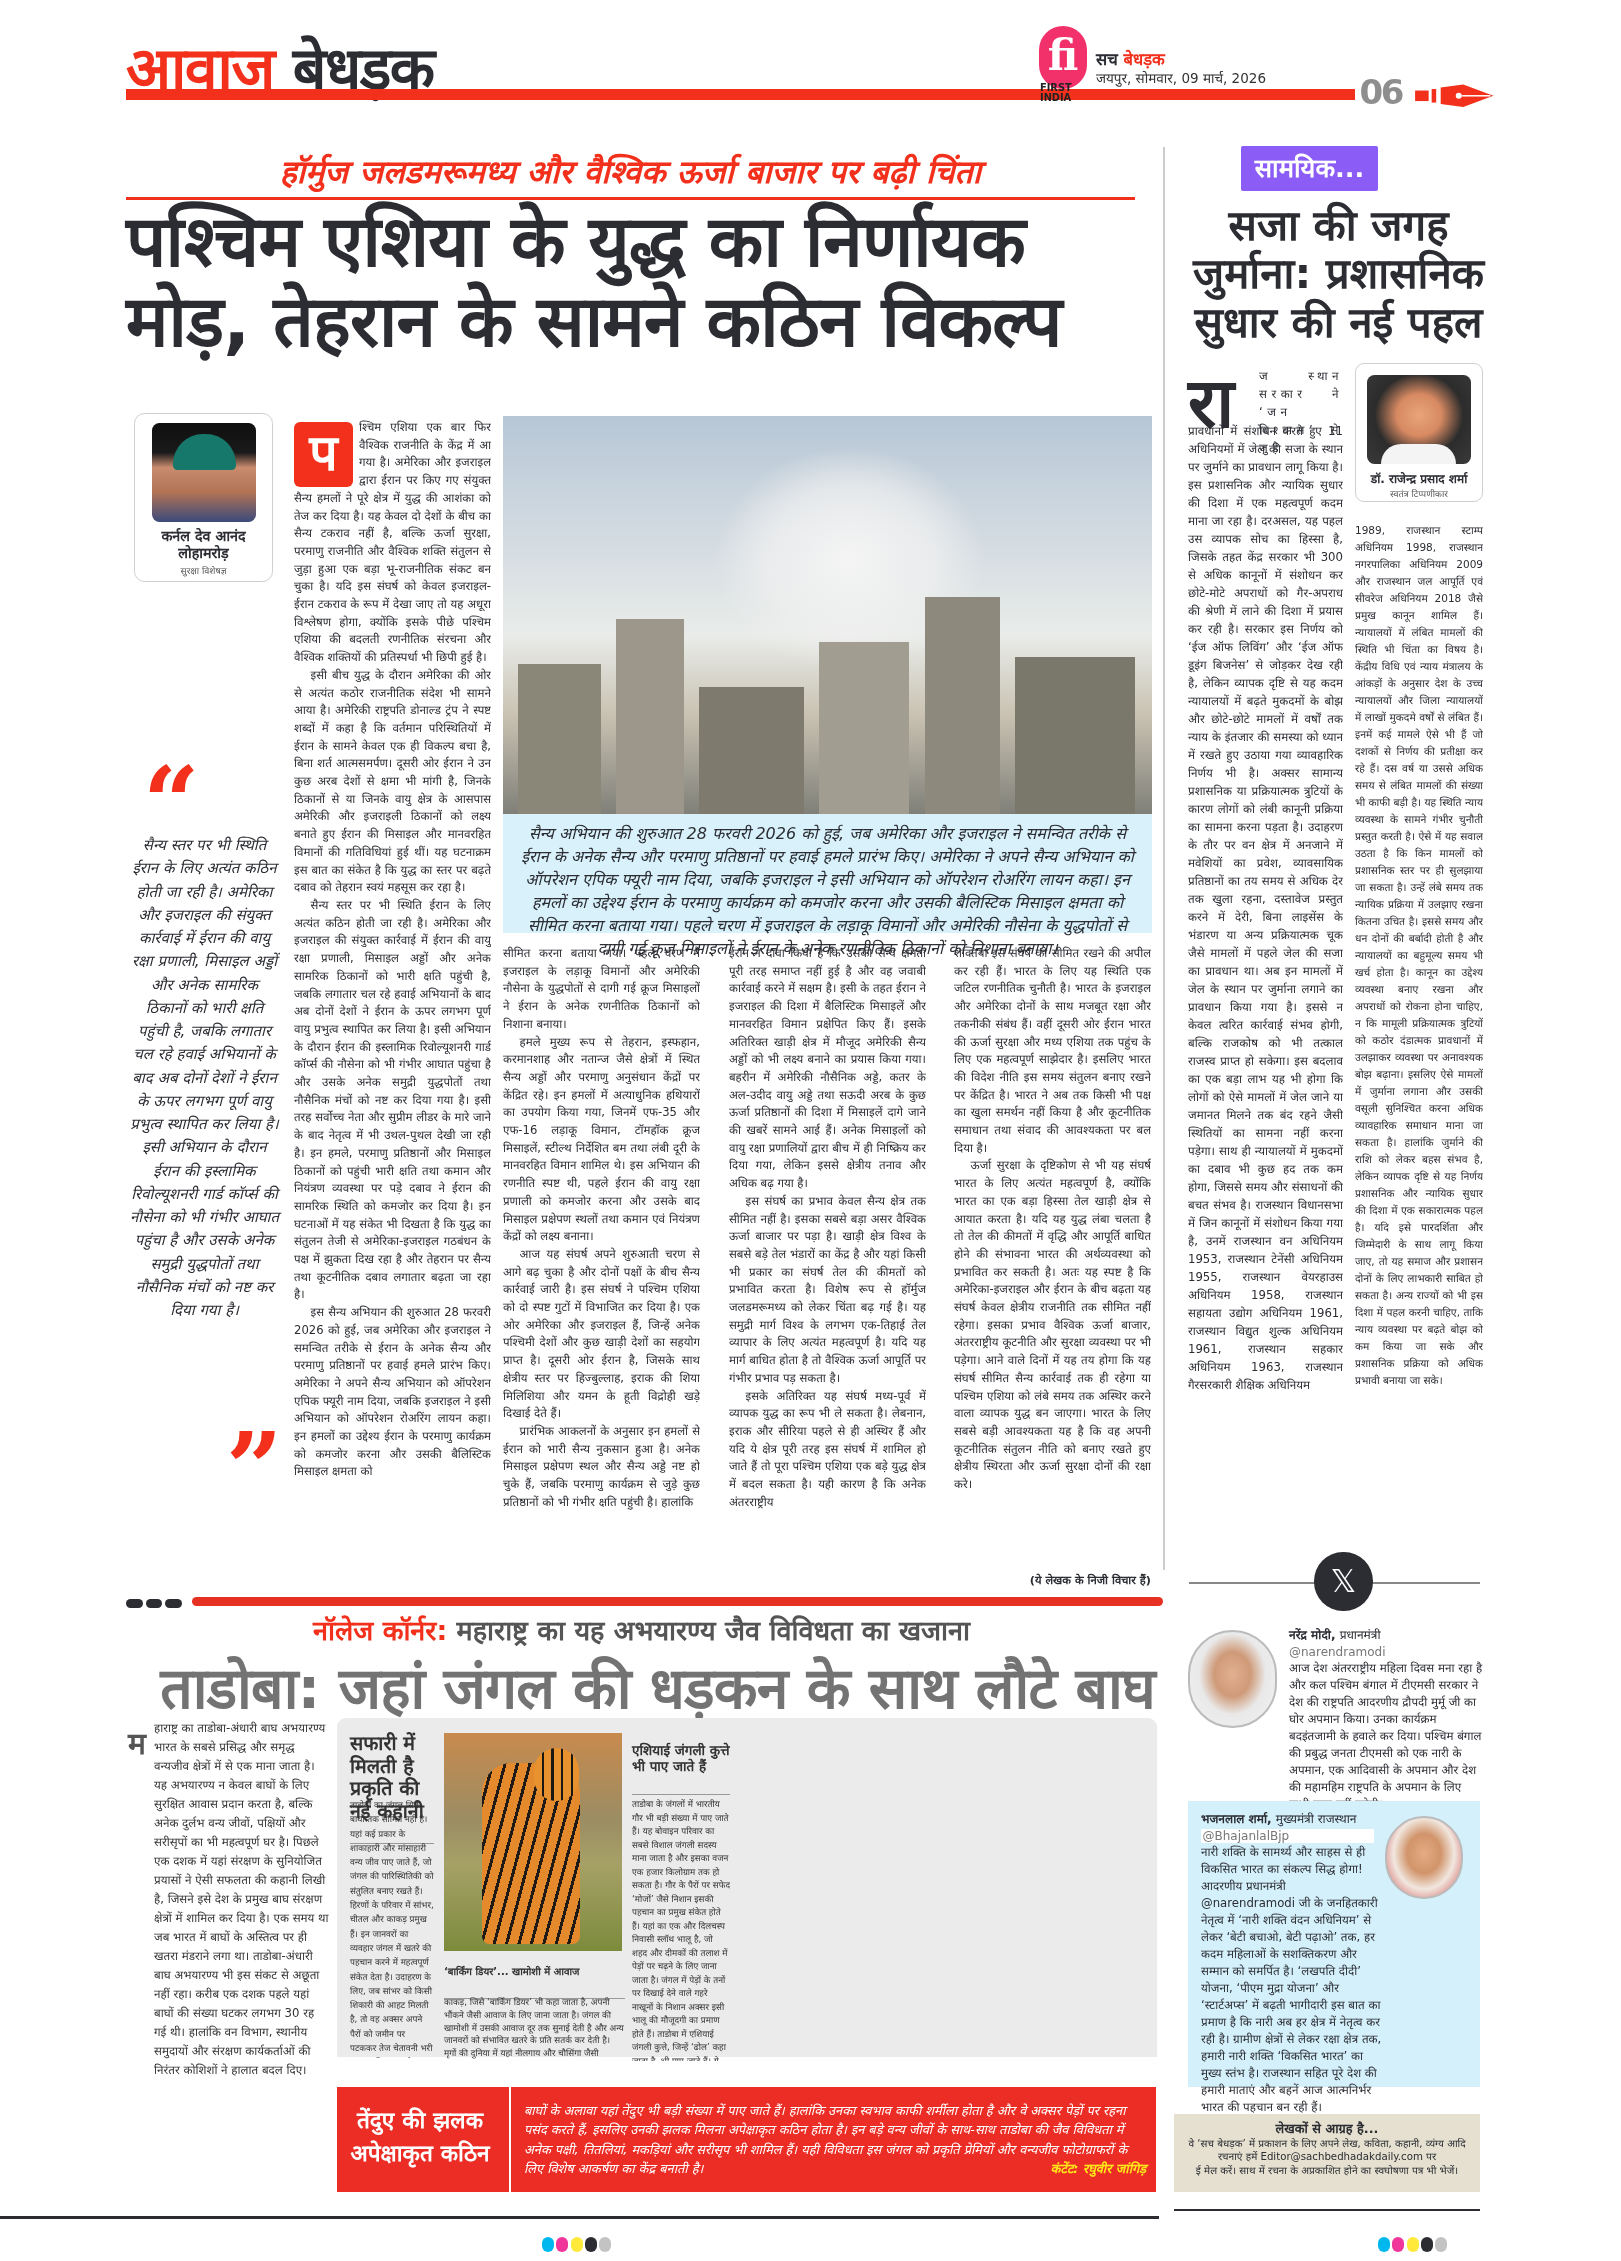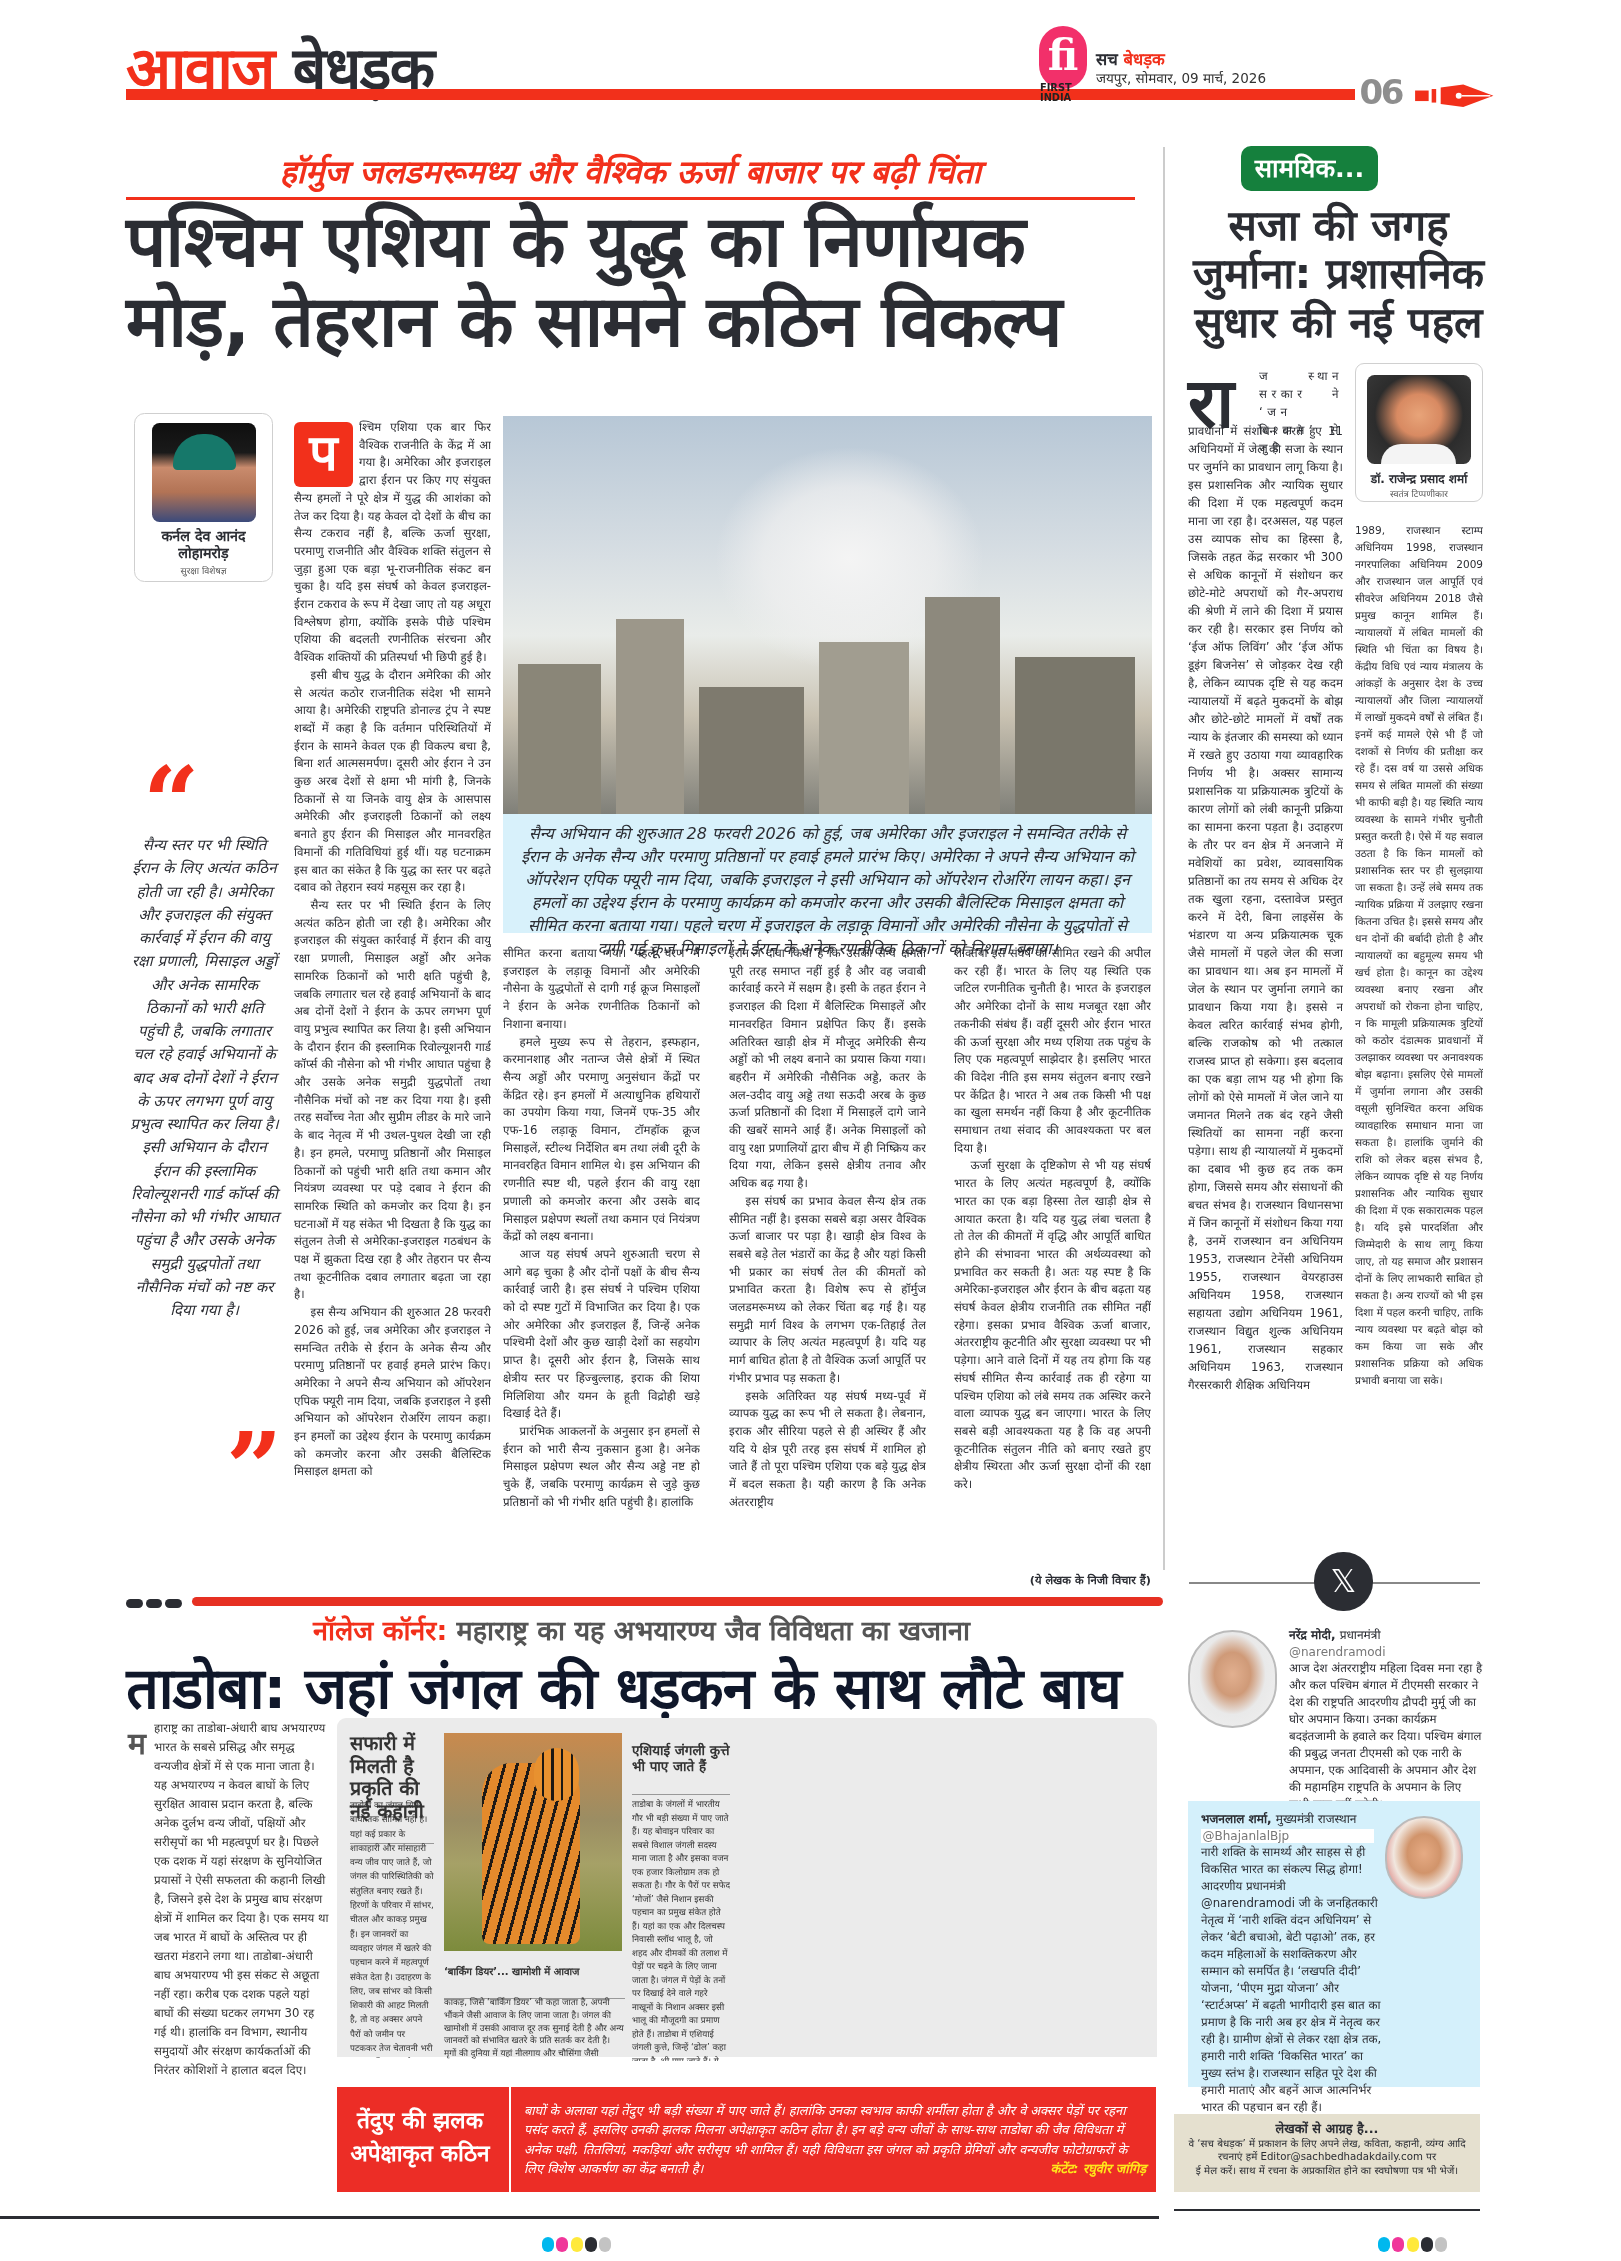--- a/index.html
+++ b/index.html
@@ -39,39 +39,39 @@
   .hero .bld{position:absolute;bottom:0;background:#8a8678}
   .caption-box{left:503px;top:814px;width:649px;height:119px;background:#d8f1fb;text-align:center;font-size:16px;font-style:italic;line-height:1.45;padding:7.5px 13.5px;color:#2b2d33}
   .opinion-note{font-weight:bold;text-align:right;font-size:11.3px;margin-top:1.5px}
   
   .dots-div{left:126px;top:1597px}
   .dots-div span{display:inline-block;width:16.6px;height:9px;background:#2b2d33;border-radius:4.5px;margin-right:3px}
   .red-rule{left:192px;top:1597px;width:971px;height:9px;background:#e63022;border-radius:4.5px}
   .knowledge-kicker{left:126px;top:1611px;width:1031px;text-align:center;font-size:27px;font-weight:bold}
   .knowledge-kicker .red{color:#f2301b}
   .knowledge-kicker .dark{color:#555}
-  .knowledge-head{left:108px;top:1647px;width:1031px;text-align:center;font-size:57px;font-weight:bold;color:#0f172a;letter-spacing:-0.8px}
+  .knowledge-head{left:142px;top:1647px;width:1031px;text-align:center;font-size:57px;font-weight:bold;color:#737373;letter-spacing:-0.8px}
   .tadoba-drop{left:128px;top:1722px;font-size:30px;font-weight:bold;color:#555;font-family:"DejaVu Serif",serif}
   .tadoba-col{left:154px;top:1719px;width:175px;font-size:11.7px;line-height:19px;color:#333}
   .gray-box{left:337px;top:1718px;width:820px;height:339px;background:#ebebeb;border-radius:9px 9px 0 0}
   .sub-head{font-size:19.6px;font-weight:bold;line-height:1.15;border-bottom:1.5px solid #999;padding-bottom:20px;color:#333}
   .sub-text{font-size:11.6px;line-height:19px;color:#333;margin-top:6px}
   .tiger{left:444px;top:1733px;width:178px;height:218px;background:linear-gradient(180deg,#c88a4e 0%,#9b8d63 40%,#a6a167 60%,#7c8b3c 100%);overflow:hidden}
   .tiger .body{position:absolute;left:38px;top:30px;width:98px;height:181px;background:repeating-linear-gradient(105deg,#e48a2c 0 9px,#1f1a16 9px 12px);border-radius:30px 30px 7.5px 7.5px}
   .tiger .head{position:absolute;left:90px;top:15px;width:45px;height:53px;background:repeating-linear-gradient(90deg,#e8912f 0 7.5px,#1b1814 7.5px 9.8px);border-radius:22.6px}
   .red-panel{left:337px;top:2087px;width:819px;height:105px;background:#ec2d26;color:#fff}
   .red-panel .title{position:absolute;left:0;top:16.6px;width:166px;text-align:center;font-size:22.6px;font-weight:bold;line-height:1.5}
   .red-panel .vline{position:absolute;left:172px;top:0;width:1.5px;height:105px;background:#fff}
   .red-panel .body{position:absolute;left:187px;top:13.5px;width:622px;font-size:12.8px;font-style:italic;line-height:19.6px}
   .red-panel .credit{color:#ffe81a;font-weight:bold;float:right;font-style:italic}
   .bottom-rule{left:0;top:2216px;width:1159px;height:3px;background:#2b2d33}
   .reg-dots{top:2237px}
   .reg-dots span{display:inline-block;width:12px;height:15px;border-radius:7.5px;margin-right:2.3px}
   
-  .samayik{left:1241px;top:146px;width:137px;height:45px;background:#15803d;color:#fff;font-size:25.6px;font-weight:bold;text-align:center;line-height:44px;border-radius:10px}
+  .samayik{left:1241px;top:146px;width:137px;height:45px;background:#8b5cf6;color:#fff;font-size:25.6px;font-weight:bold;text-align:center;line-height:44px;border-radius:2px}
   .side-head{left:1188px;top:202px;width:301px;text-align:center;font-size:42px;font-weight:bold;line-height:1.15;color:#2b2d33}
   .ra-drop{left:1188px;top:369px;font-size:69px;font-weight:bold;color:#2b2d33;line-height:1}
   .side-col{font-size:11.7px;line-height:18px;text-align:justify;color:#2b2d33}
   .side-photo-card{left:1355px;top:363px;width:128px;height:139px;border:1.5px solid #d0d0d0;border-radius:9px;padding:10.5px 0 0 0;text-align:center;background:#fff}
   .side-photo{width:104px;height:89px;margin:0 auto;border-radius:7.5px;background:radial-gradient(ellipse at 50% 45%,#e8a479 0%,#d88a62 30%,#2c2c2c 60%,#3a3a3a 100%);position:relative;overflow:hidden}
   .side-photo .shirt{position:absolute;left:13.5px;bottom:0;width:75px;height:19.6px;background:#f4f4f4;border-radius:22.6px 22.6px 0 0}
   .side-photo-name{font-size:12px;font-weight:bold;margin-top:6px}
   .side-photo-role{font-size:9px;color:#555}
   .x-line{left:1189px;top:1582px;width:291px;height:1.5px;background:#888}
   .x-icon{left:1314px;top:1552px;width:59px;height:59px;border-radius:29px;background:#2b2d33;color:#fff;text-align:center;line-height:59px;font-size:32px;font-family:"DejaVu Sans",sans-serif}

